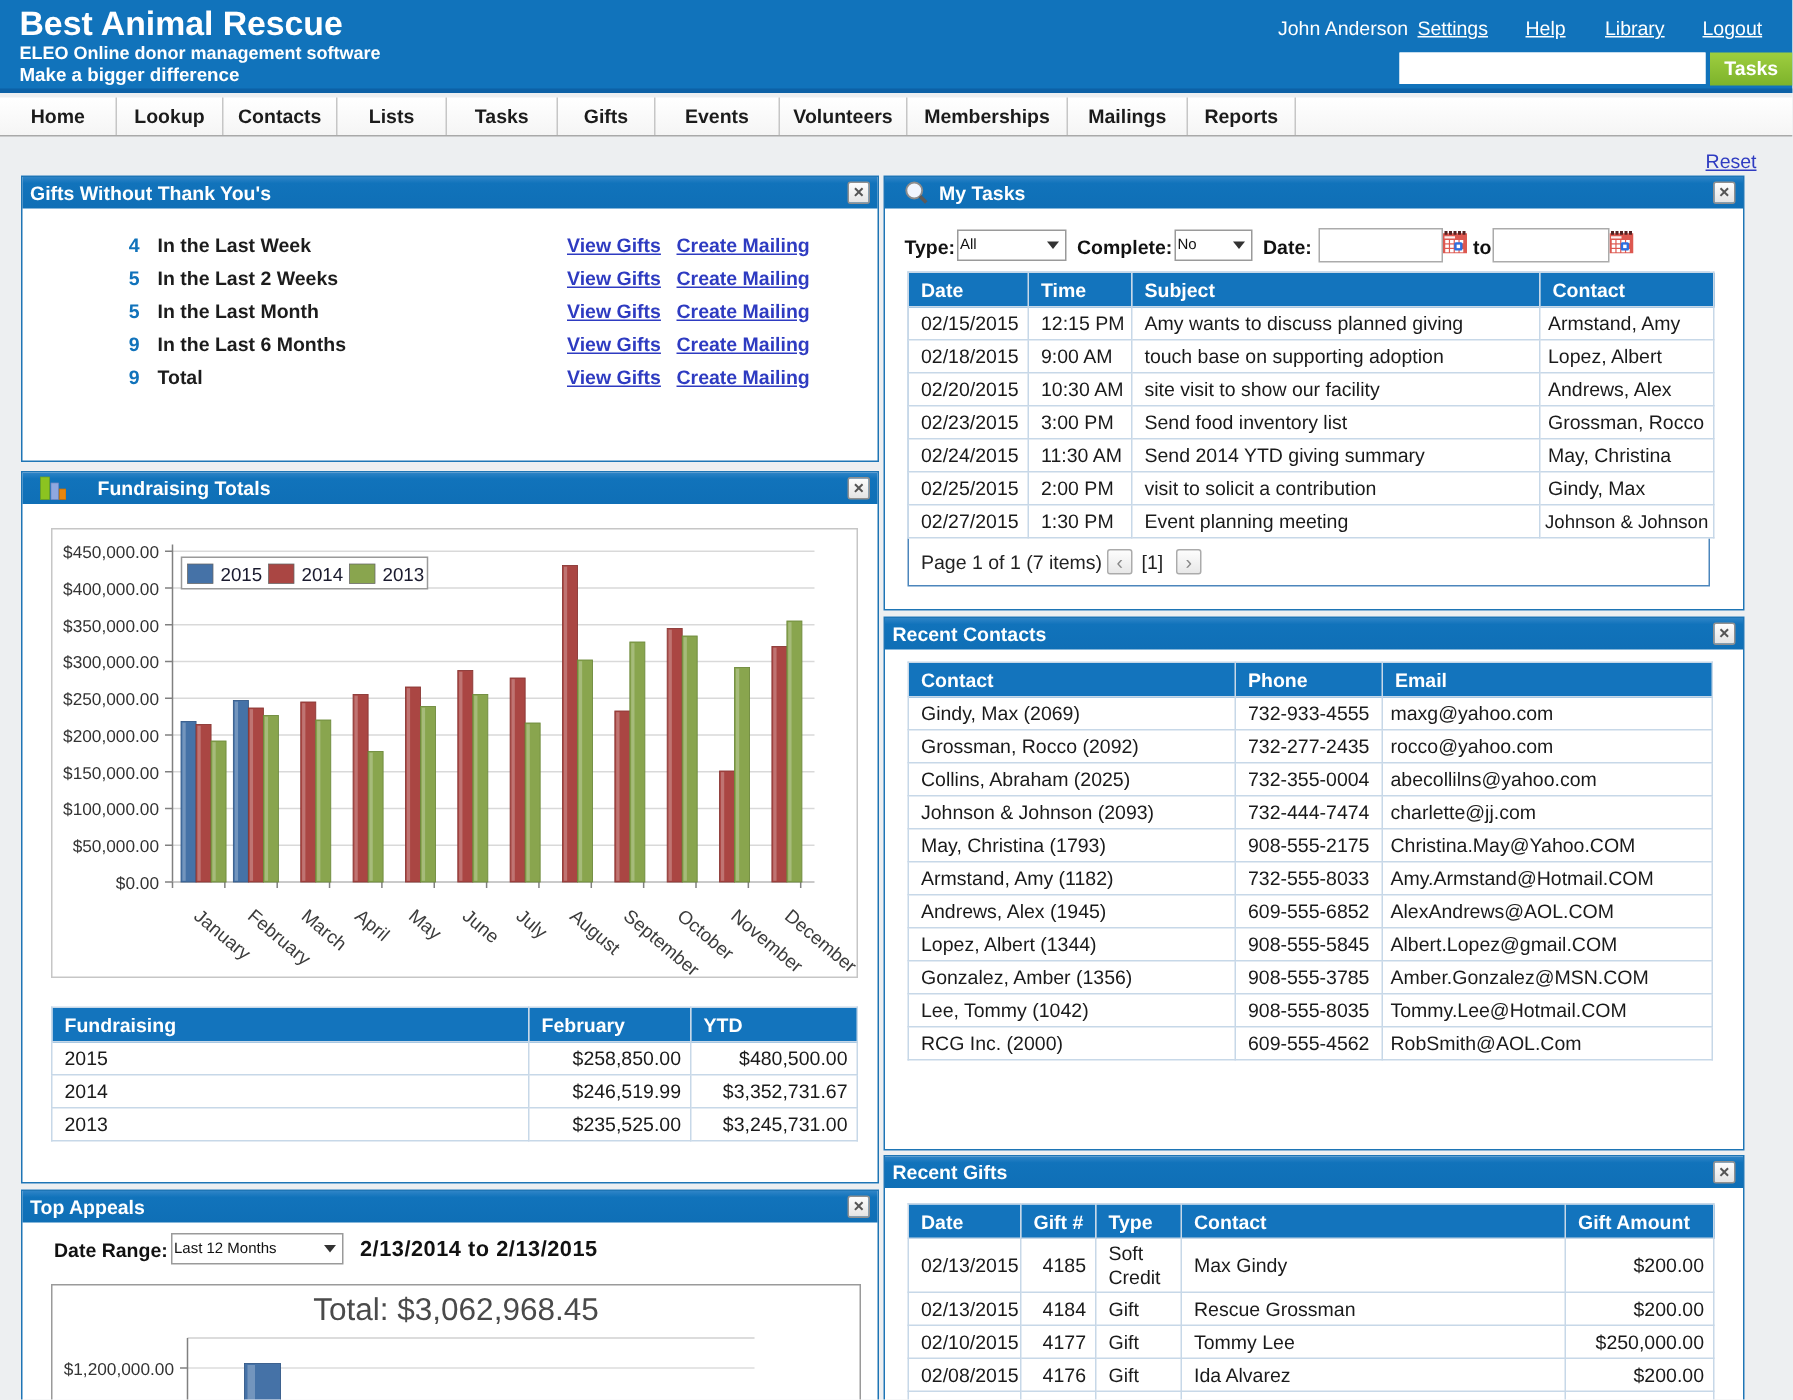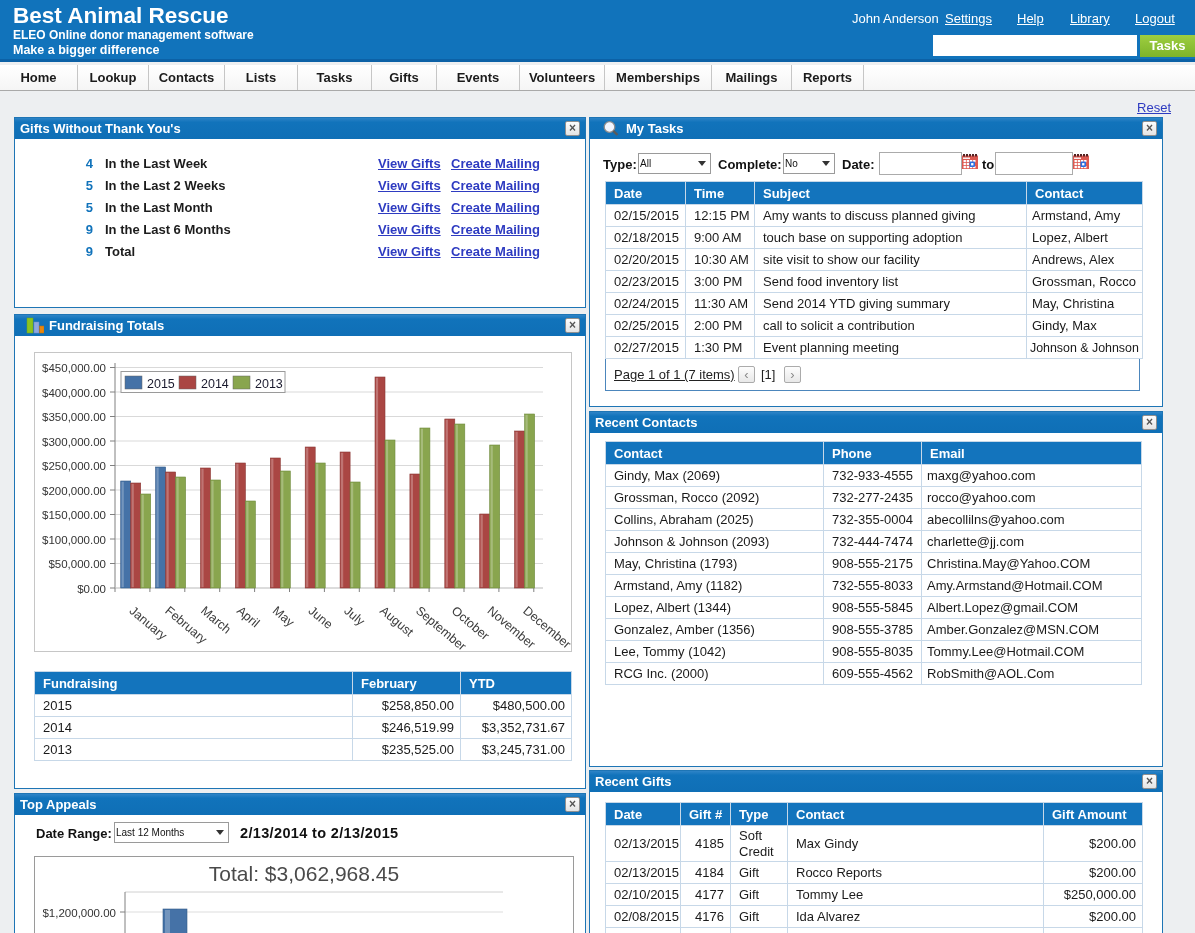--- a/index.html
+++ b/index.html
@@ -102,21 +102,21 @@
     <div class="g-row" style="top:102px;">
         <span class="num">9</span>
         <span class="lbl">Total</span>
         <a style="left:363px;">View Gifts</a>
         <a style="left:436px;">Create Mailing</a>
       </div>
   </div>
 </div>
 
 <div class="panel" style="left:14px; top:314px; width:572px; height:475px;">
-  <div class="ph" style="padding-left:34px;">Fundraising Totals<div class="x">×</div>
+  <div class="ph" style="padding-left:50px;">Fundraising Totals<div class="x">×</div>
     <svg style="position:absolute;left:11px;top:2px;" width="18" height="17" viewBox="0 0 18 17">
       <rect x="1" y="1" width="6" height="15" fill="#8CC320" stroke="#6FA317" stroke-width="0.5"></rect>
       <rect x="8" y="5" width="5" height="11" fill="#8FA8E0" stroke="#7287C2" stroke-width="0.5"></rect>
       <rect x="13.5" y="9" width="4.5" height="7" fill="#E8860D" stroke="#C06E08" stroke-width="0.5"></rect>
     </svg>
   </div>
   <div class="pb">
     <div id="bigchart" style="position:absolute; left:19px; top:16px; width:538px; height:300px; border:1px solid #C6C6C6; background:#fff;"><svg width="536" height="298" viewBox="0 0 536 298">
 <line x1="80" y1="210.5" x2="508" y2="210.5" stroke="#D9D9D9" stroke-width="1"></line>
 <line x1="80" y1="186.0" x2="508" y2="186.0" stroke="#D9D9D9" stroke-width="1"></line>
@@ -390,33 +390,33 @@
             </tr>
         <tr>
               <td>02/24/2015</td>
               <td>11:30 AM</td>
               <td>Send 2014 YTD giving summary</td>
               <td>May, Christina</td>
             </tr>
         <tr>
               <td>02/25/2015</td>
               <td>2:00 PM</td>
-              <td>call to solicit a contribution</td>
+              <td>visit to solicit a contribution</td>
               <td>Gindy, Max</td>
             </tr>
         <tr>
               <td>02/27/2015</td>
               <td>1:30 PM</td>
               <td>Event planning meeting</td>
               <td style="padding-left:3px; font-size:12.4px;">Johnson &amp; Johnson</td>
             </tr>
       </tbody>
         </table>
       <div style="position:absolute; left:0; top:180px; width:100%; font-size:13px; color:#222;">
-        <span style="position:absolute; left:8px; top:5px;text-decoration:underline;">Page 1 of 1 (7 items)</span>
+        <span style="position:absolute; left:8px; top:5px;">Page 1 of 1 (7 items)</span>
         <span class="pgbtn" style="left:132px;">‹</span>
         <span style="position:absolute; left:155px; top:5px;">[1]</span>
         <span class="pgbtn" style="left:178px;">›</span>
       </div>
     </div>
   </div>
 </div>
 
 <div class="panel" style="left:589px; top:411px; width:574px; height:356px;">
   <div class="ph">Recent Contacts<div class="x">×</div></div>
@@ -455,20 +455,25 @@
           </tr>
       <tr>
             <td>May, Christina (1793)</td>
             <td>908-555-2175</td>
             <td>Christina.May@Yahoo.COM</td>
           </tr>
       <tr>
             <td>Armstand, Amy (1182)</td>
             <td>732-555-8033</td>
             <td>Amy.Armstand@Hotmail.COM</td>
+          </tr>
+      <tr>
+            <td>Andrews, Alex (1945)</td>
+            <td>609-555-6852</td>
+            <td>AlexAndrews@AOL.COM</td>
           </tr>
       <tr>
             <td>Lopez, Albert (1344)</td>
             <td>908-555-5845</td>
             <td>Albert.Lopez@gmail.COM</td>
           </tr>
       <tr>
             <td>Gonzalez, Amber (1356)</td>
             <td>908-555-3785</td>
             <td>Amber.Gonzalez@MSN.COM</td>
@@ -511,21 +516,21 @@
             <td>02/13/2015</td>
             <td class="r">4185</td>
             <td style="white-space:normal; line-height:16px;">Soft Credit</td>
             <td>Max Gindy</td>
             <td class="r">$200.00</td>
           </tr>
       <tr>
             <td>02/13/2015</td>
             <td class="r">4184</td>
             <td>Gift</td>
-            <td>Rocco Reports</td>
+            <td>Rescue Grossman</td>
             <td class="r">$200.00</td>
           </tr>
       <tr>
             <td>02/10/2015</td>
             <td class="r">4177</td>
             <td>Gift</td>
             <td>Tommy Lee</td>
             <td class="r">$250,000.00</td>
           </tr>
       <tr>

